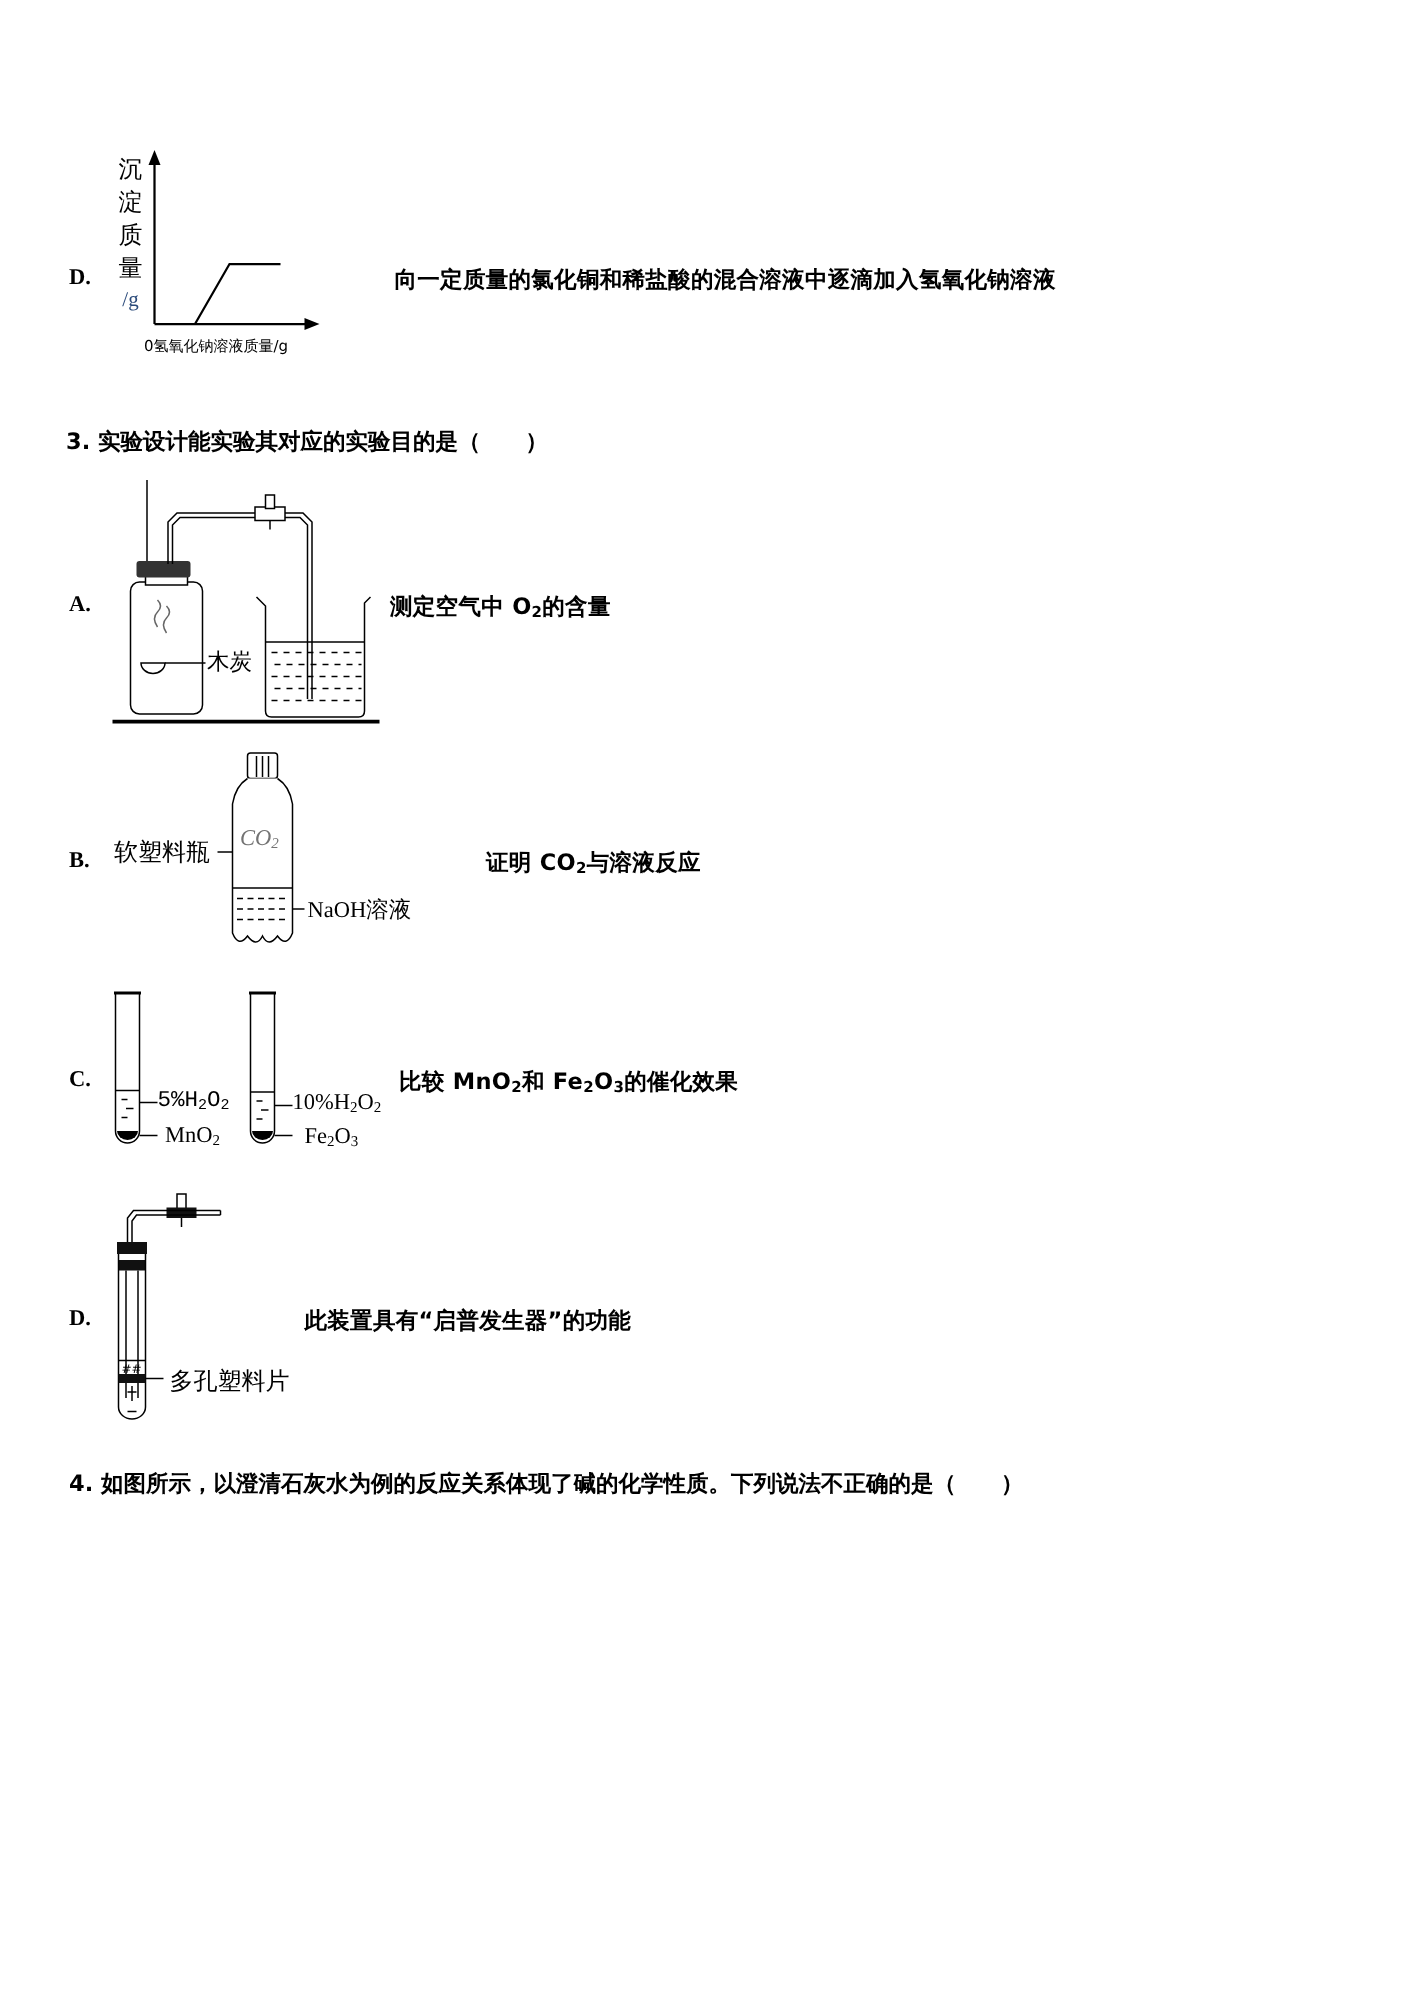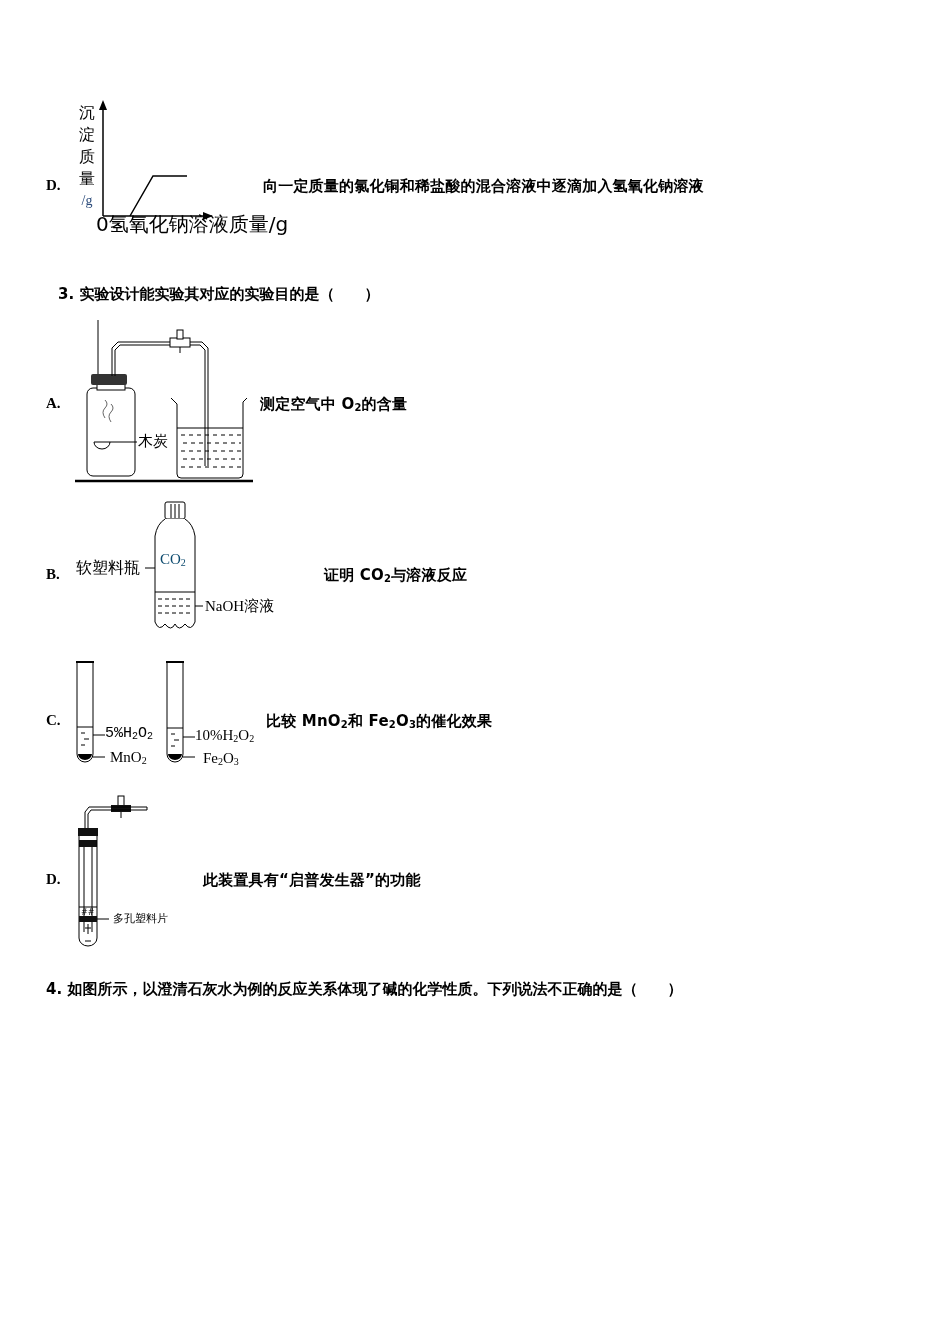--- a/index.html
+++ b/index.html
@@ -29,26 +29,26 @@
     <div class="vlabel serif" style="font-size:14px;color:#2a4a7a;">/g</div>
   </div>
 
   <svg style="left:95px;top:100px;" width="130" height="125">
     <line x1="8" y1="5" x2="8" y2="116" stroke="#000" stroke-width="1.5"></line>
     <polygon points="8,0 4,10 12,10" fill="#000"></polygon>
     <line x1="8" y1="116" x2="112" y2="116" stroke="#000" stroke-width="1.5"></line>
     <polygon points="118,116 108,112 108,120" fill="#000"></polygon>
     <polyline points="35,116 58,76 92,76" fill="none" stroke="#000" stroke-width="1.5"></polyline>
   </svg>
-  <span class="abs lbl" style="left:96px;top:211px;font-size:20px;">0氢氧化钠溶液质量/g</span>
+  <span class="abs lbl" style="left:96px;top:224px;font-size:10px;">0氢氧化钠溶液质量/g</span>
 
   <span class="abs stmt" style="left:263px;top:177px;">向一定质量的氯化铜和稀盐酸的混合溶液中逐滴加入氢氧化钠溶液</span>
 </div>
 
-<div class="abs qtext" style="left:58px;top:285px;text-align:right;">
+<div class="abs qtext" style="left:44px;top:285px;text-align:right;">
   <span>3.</span>
   <span>实验设计能实验其对应的实验目的是（　　）</span>
 </div>
 
 <div>
   <span class="abs opt" style="left:46px;top:395px;">A.</span>
   <svg style="left:75px;top:318px;" width="185" height="165">
 
     <line x1="23" y1="2" x2="23" y2="123" stroke="#000" stroke-width="1"></line>
 
@@ -96,21 +96,21 @@
     <path d="M20,19 Q12,24 10,36 L10,122 Q14,132 20,124 Q26,132 30,124 Q34,132 40,124 Q46,132 50,122 L50,36 Q48,24 40,19" fill="#fff" stroke="#000"></path>
     <line x1="10" y1="92" x2="50" y2="92" stroke="#000"></line>
     <g stroke="#000" stroke-dasharray="4,3">
       <line x1="13" y1="99" x2="48" y2="99"></line>
       <line x1="13" y1="106" x2="48" y2="106"></line>
       <line x1="13" y1="113" x2="48" y2="113"></line>
     </g>
     <line x1="0" y1="68" x2="10" y2="68" stroke="#000"></line>
     <line x1="50" y1="106" x2="58" y2="106" stroke="#000"></line>
   </svg>
-  <span class="abs lbl serif" style="left:160px;top:551px;font-size:15px;color:#0c4a6e;"><span>CO</span><sub>2</sub></span>
+  <span class="abs lbl serif" style="left:160px;top:551px;font-size:15px;color:#737373;font-style:italic;"><span>CO</span><sub>2</sub></span>
   <span class="abs lbl" style="left:205px;top:597px;"><span class="serif">NaOH</span><span>溶液</span></span>
   <span class="abs stmt" style="left:282px;top:566px;margin-left:42px;"><span>证明 CO</span><sub>2</sub><span>与溶液反应</span></span>
 </div>
 
 <div>
   <span class="abs opt" style="left:46px;top:712px;">C.</span>
   <svg style="left:75px;top:660px;" width="200" height="110">
 
     <path d="M2,2 L2,94 A8,8 0 0 0 18,94 L18,2" fill="#fff" stroke="#000"></path>
     <line x1="1" y1="2" x2="19" y2="2" stroke="#000" stroke-width="2"></line>
@@ -162,20 +162,20 @@
     <line x1="9" y1="55" x2="9" y2="140" stroke="#000"></line>
     <line x1="17" y1="55" x2="17" y2="140" stroke="#000"></line>
     <line x1="4" y1="115" x2="22" y2="115" stroke="#000"></line>
     <rect x="4" y="124" width="18" height="6" fill="#111"></rect>
     <text x="6" y="123" font-size="8" fill="#000">##</text>
     <line x1="10" y1="136" x2="16" y2="136" stroke="#000"></line>
     <line x1="13" y1="132" x2="13" y2="142" stroke="#000"></line>
     <line x1="10" y1="149" x2="16" y2="149" stroke="#000"></line>
     <line x1="22" y1="127" x2="34" y2="127" stroke="#000"></line>
   </svg>
-  <span class="abs lbl" style="left:113px;top:911px;font-size:11px;">多孔塑料片</span>
+  <span class="abs lbl" style="left:113px;top:911px;font-size:16px;">多孔塑料片</span>
   <span class="abs stmt" style="left:203px;top:871px;">此装置具有“启普发生器”的功能</span>
 </div>
 
 <div class="abs qtext" style="left:46px;top:980px;">
   <span>4.</span>
   <span>如图所示，以澄清石灰水为例的反应关系体现了碱的化学性质。下列说法不正确的是（　　）</span>
 </div>
 
 </body></html>

